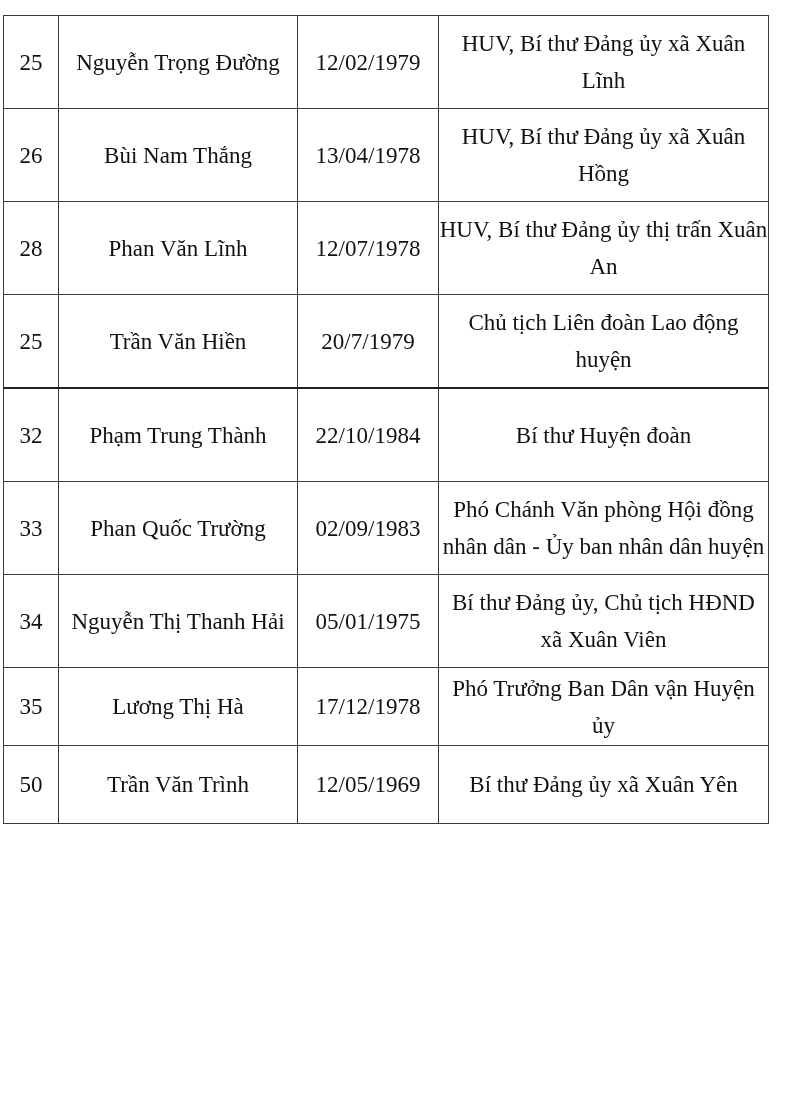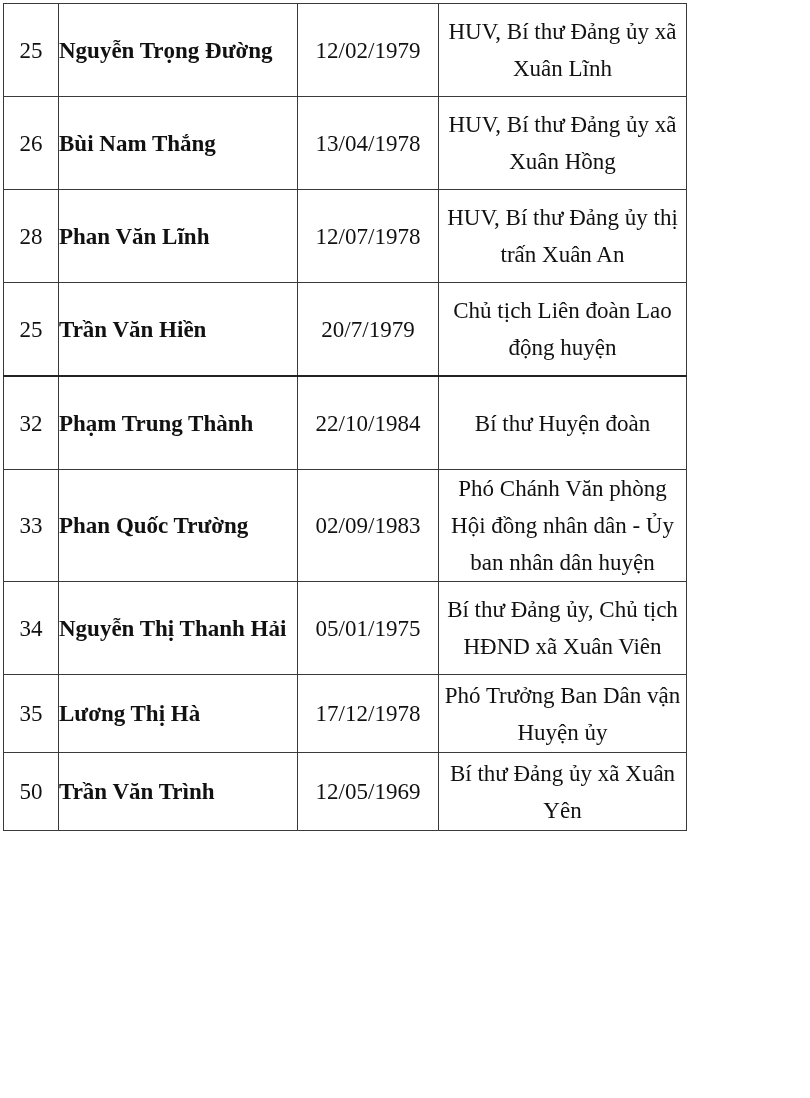--- a/index.html
+++ b/index.html
@@ -1,23 +1,23 @@
 <!DOCTYPE html>
 <html><head>
   <meta charset="utf-8">
   <style>
     html, body { margin: 0; padding: 0; background: #ffffff; }
     body { width: 810px; height: 1098px; position: relative; overflow: hidden;
            font-family: "Liberation Serif", "DejaVu Serif", serif; color: #111; }
-    table.roster { position: absolute; left: 3px; top: 3px; border-collapse: collapse;
-                   table-layout: fixed; width: 684px; }
+    table.roster { position: absolute; left: 3px; top: 15px; border-collapse: collapse;
+                   table-layout: fixed; width: 766px; }
     table.roster td { border: 1.5px solid #3a3a3a; padding: 0; font-size: 23px;
                       line-height: 37px; vertical-align: middle; }
     td.c-no { width: 54px; text-align: center; }
-    td.c-name { width: 238px; text-align: left; padding-left: 9px; font-weight: bold; }
+    td.c-name { width: 238px; text-align: center; padding-left: 9px; }
     td.c-dob { width: 140px; text-align: center; }
     td.c-pos { text-align: center; padding: 0 10px; }
     tr.r-std td { height: 92px; }
     tr.r-short td { height: 77px; margin-top: 37px; }
     tr.r-thick td { border-top: 2.5px solid #222; margin-top: 25px; }
   </style>
 </head>
 <body>
 
 <table class="roster">

